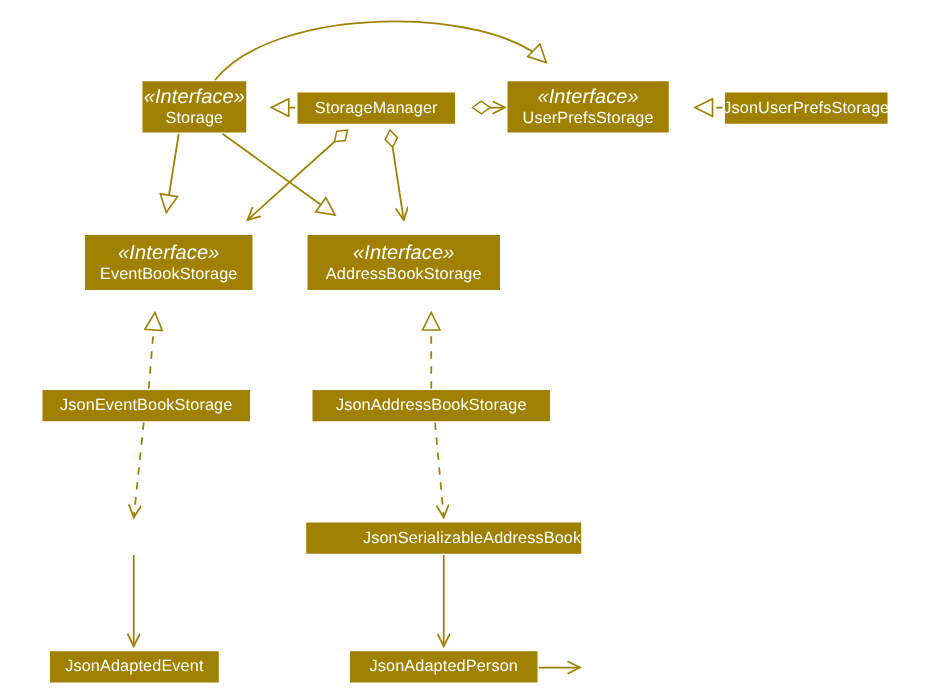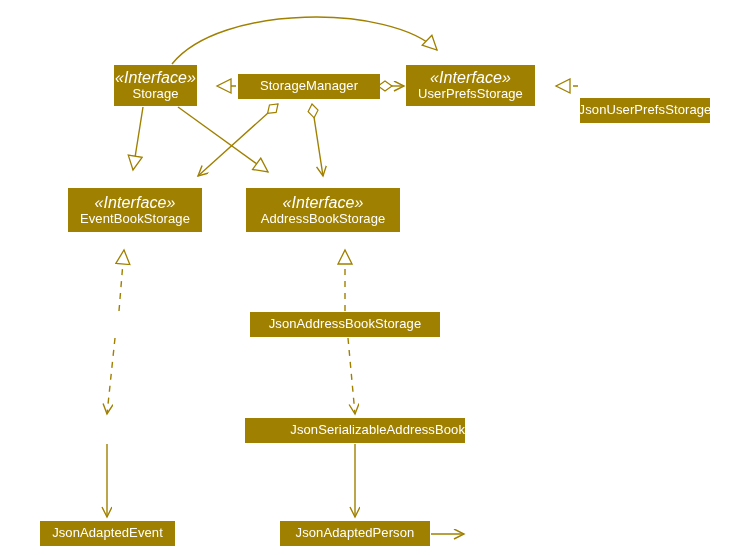--- a/index.html
+++ b/index.html
@@ -100,43 +100,46 @@
     <path d="M 355,444 L 355,517" fill="none" stroke="#A08000" stroke-width="1.4" marker-end="url(#openArrow)"></path>
 
     <path d="M 431,534 L 464,534" fill="none" stroke="#A08000" stroke-width="1.4" marker-end="url(#openArrow)"></path>
   </svg>
 
   <div class="uml-box" style="left:114px; top:65px; width:83px; height:41px;">
     <span class="stereotype">«Interface»</span>
     <span class="iname">Storage</span>
   </div>
 
-  <div class="uml-box" style="left:238px; top:74px; width:142px; height:25px;">
+  <div class="uml-box" style="left:238px; top:74px; width:126px; height:25px;">
     <span class="cname">StorageManager</span>
   </div>
 
   <div class="uml-box" style="left:406px; top:65px; width:129px; height:41px;">
     <span class="stereotype">«Interface»</span>
     <span class="iname">UserPrefsStorage</span>
   </div>
 
-  <div class="uml-box" style="left:580px; top:74px; width:130px; height:25px;margin-top:24px;">
+  <div class="uml-box" style="left:580px; top:74px; width:130px; height:25px;">
     <span class="cname">JsonUserPrefsStorage</span>
   </div>
 
   <div class="uml-box" style="left:68px; top:188px; width:134px; height:44px;">
     <span class="stereotype">«Interface»</span>
     <span class="iname">EventBookStorage</span>
   </div>
 
   <div class="uml-box" style="left:246px; top:188px; width:154px; height:44px;">
     <span class="stereotype">«Interface»</span>
     <span class="iname">AddressBookStorage</span>
   </div>
 
+  <div class="uml-box" style="left:34px; top:312px; width:166px; height:25px;">
+    <span class="cname">JsonEventBookStorage</span>
+  </div>
 
   <div class="uml-box" style="left:250px; top:312px; width:190px; height:25px;">
     <span class="cname">JsonAddressBookStorage</span>
   </div>
 
 
   <div class="uml-box" style="left:245px; top:418px; width:220px; height:25px;align-items:flex-end;">
     <span class="cname">JsonSerializableAddressBook</span>
   </div>
 

